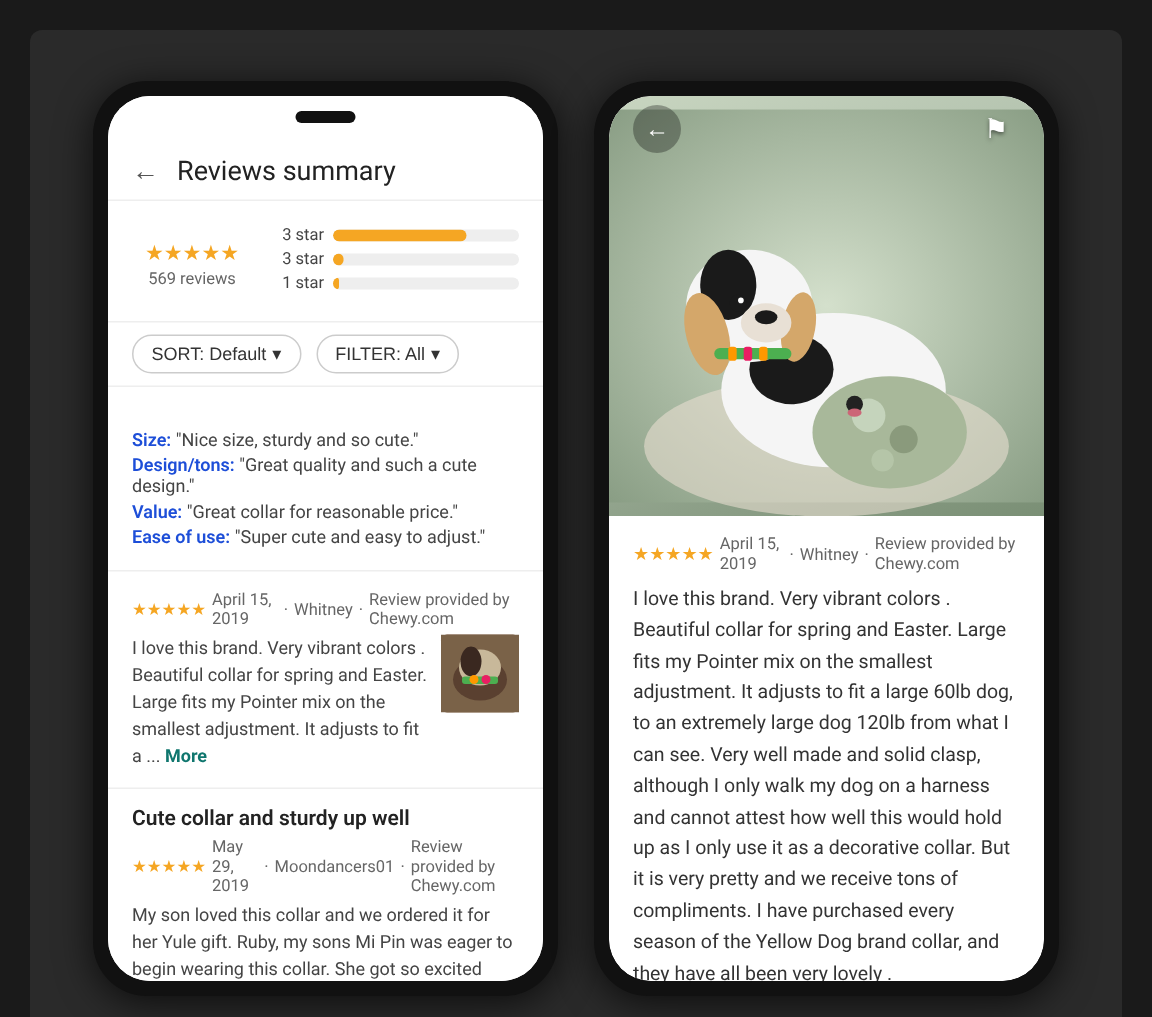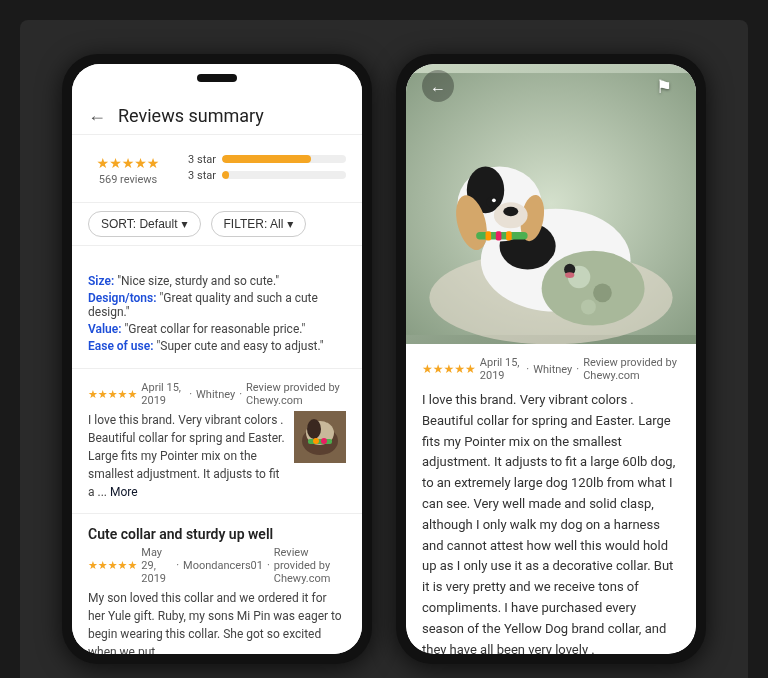--- a/index.html
+++ b/index.html
@@ -219,22 +219,22 @@
       color: #444;
       line-height: 1.5;
       display: flex;
       align-items: flex-start;
       gap: 8px;
     }
     .review-text-block {
       flex: 1;
     }
     .more-link {
-      color: #0f172a;
-      font-weight: 400;
+      color: #0f766e;
+      font-weight: 700;
       cursor: pointer;
     }
     
     .collar-thumb {
       width: 52px;
       height: 52px;
       background: linear-gradient(135deg, #6B4226, #8B7355);
       border-radius: 4px;
       display: flex;
       align-items: center;
@@ -356,20 +356,26 @@
           <div class="bar-row">
     <span class="bar-label">3 star</span>
     <div class="bar-outer">
       <div class="bar-fill" style="width:72%"></div>
     </div>
   </div>
               <div class="bar-row">
     <span class="bar-label">3 star</span>
     <div class="bar-outer">
       <div class="bar-fill" style="width:6%"></div>
+    </div>
+  </div>
+              <div class="bar-row">
+    <span class="bar-label">1 star</span>
+    <div class="bar-outer">
+      <div class="bar-fill" style="width:3%"></div>
     </div>
   </div>
             </div>
         </div>
 
         <div class="filter-row">
           <button class="filter-btn">
             <span>SORT: Default</span>
             <span>▾</span>
           </button>

